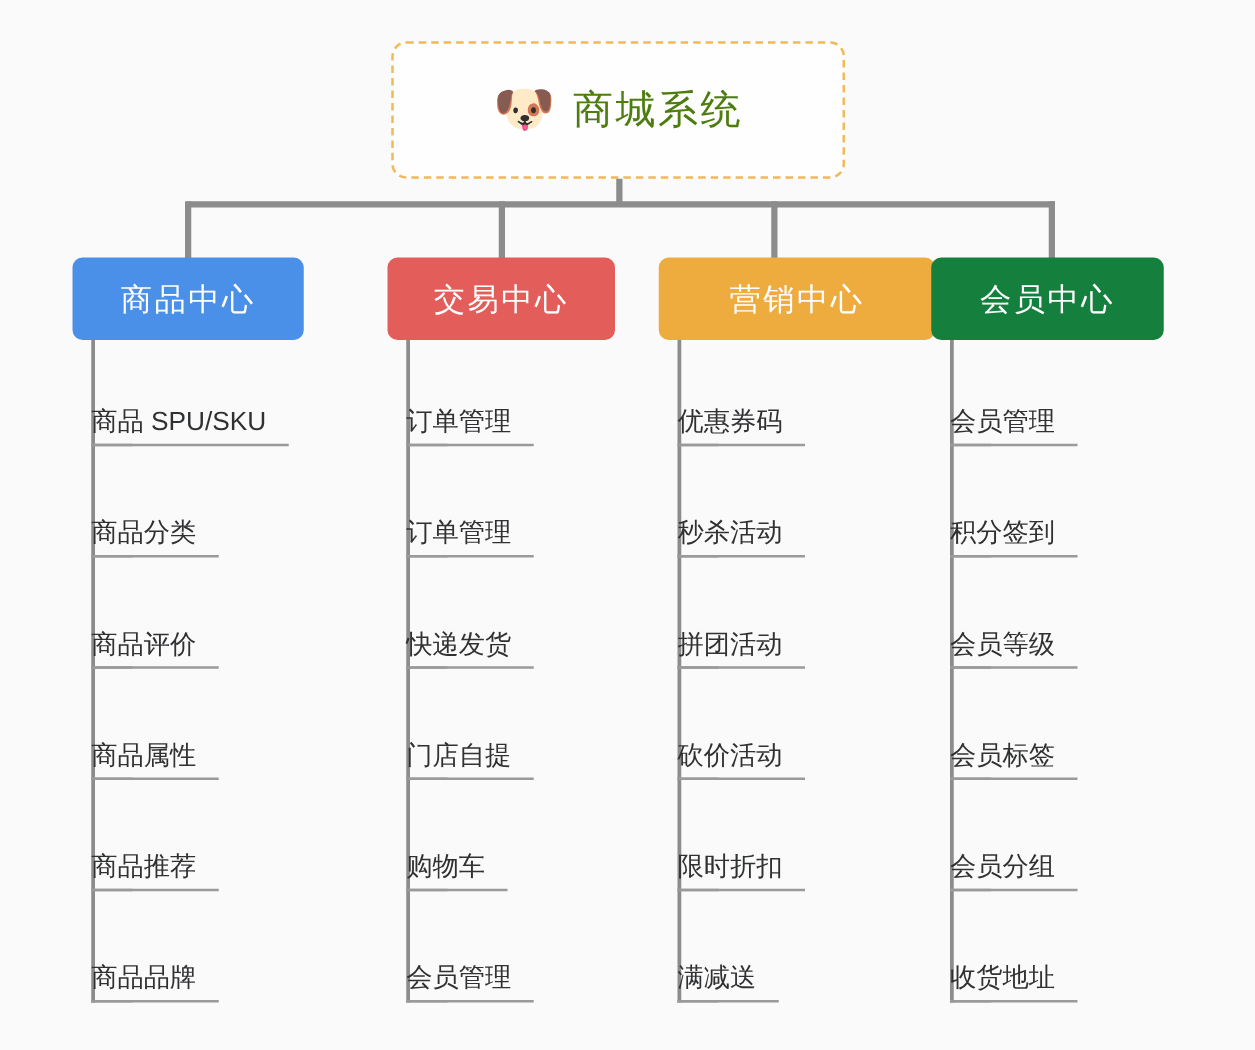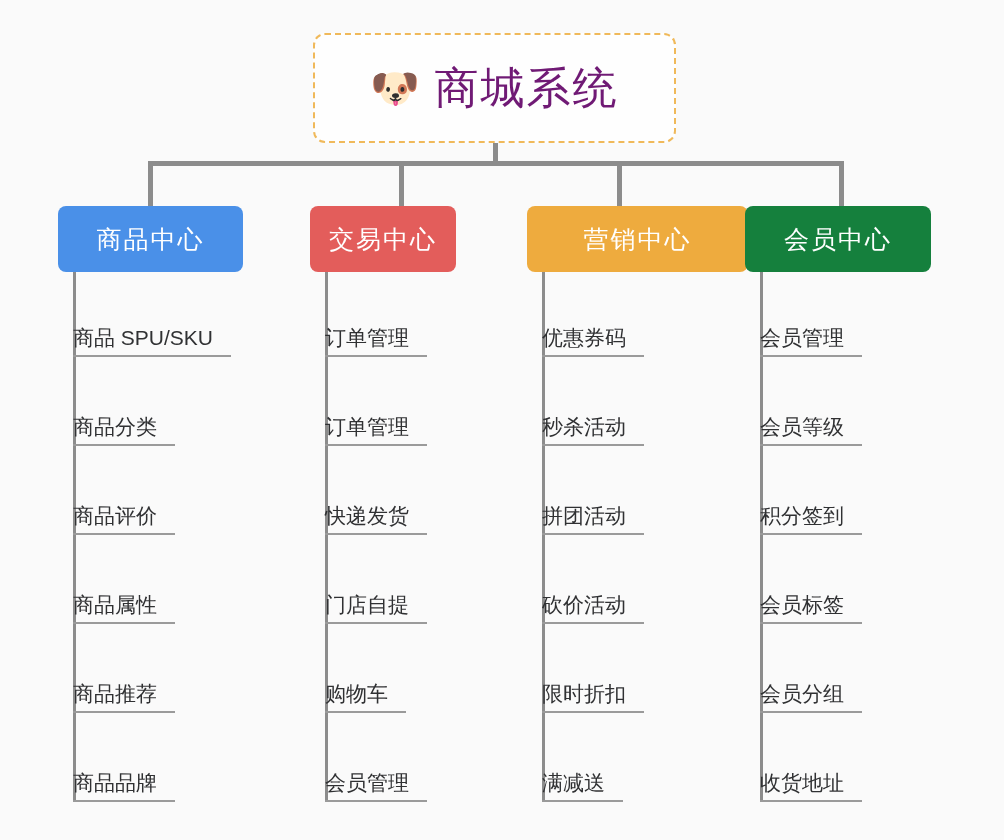--- a/index.html
+++ b/index.html
@@ -36,22 +36,22 @@
     justify-content: center;
     gap: 14px;
   }
   .root-icon {
     font-size: 40px;
     line-height: 1;
     color: #f5c842;
     display: block;
   }
   .root-title {
-    font-size: 44px;
-    color: #701a75;
+    font-size: 32px;
+    color: #4d7c0f;
     letter-spacing: 2px;
     white-space: nowrap;
     text-align: center;
   }
 
   
   .conn-stem {
     position: absolute;
     left: 493px;
     top: 143px;
@@ -175,21 +175,21 @@
             <div class="leaf-underline-ext"></div>
             <span class="leaf-label">商品推荐</span>
           </div>
           <div class="leaf">
             <div class="leaf-underline-ext"></div>
             <span class="leaf-label">商品品牌</span>
           </div>
         </div>
       </div>
       <div class="column" style="left: 310px; width: 182px;">
-        <div class="cat-box" style="background: rgb(227, 93, 91); width: 146px;">交易中心</div>
+        <div class="cat-box" style="background: rgb(227, 93, 91); width: 182px;">交易中心</div>
         <div class="leaf-wrap">
           <div class="spine" style="height: 530px;"></div>
           <div class="leaf">
             <div class="leaf-underline-ext"></div>
             <span class="leaf-label">订单管理</span>
           </div>
           <div class="leaf">
             <div class="leaf-underline-ext"></div>
             <span class="leaf-label">订单管理</span>
           </div>
@@ -244,28 +244,28 @@
       <div class="column" style="left: 745px; width: 186px;">
         <div class="cat-box" style="background: #15803d; width: 186px;">会员中心</div>
         <div class="leaf-wrap">
           <div class="spine" style="height: 530px;"></div>
           <div class="leaf">
             <div class="leaf-underline-ext"></div>
             <span class="leaf-label">会员管理</span>
           </div>
           <div class="leaf">
             <div class="leaf-underline-ext"></div>
+            <span class="leaf-label">积分签到</span>
+          </div>
+          <div class="leaf">
+            <div class="leaf-underline-ext"></div>
             <span class="leaf-label">会员等级</span>
           </div>
           <div class="leaf">
             <div class="leaf-underline-ext"></div>
-            <span class="leaf-label">积分签到</span>
-          </div>
-          <div class="leaf">
-            <div class="leaf-underline-ext"></div>
             <span class="leaf-label">会员标签</span>
           </div>
           <div class="leaf">
             <div class="leaf-underline-ext"></div>
             <span class="leaf-label">会员分组</span>
           </div>
           <div class="leaf">
             <div class="leaf-underline-ext"></div>
             <span class="leaf-label">收货地址</span>
           </div>

